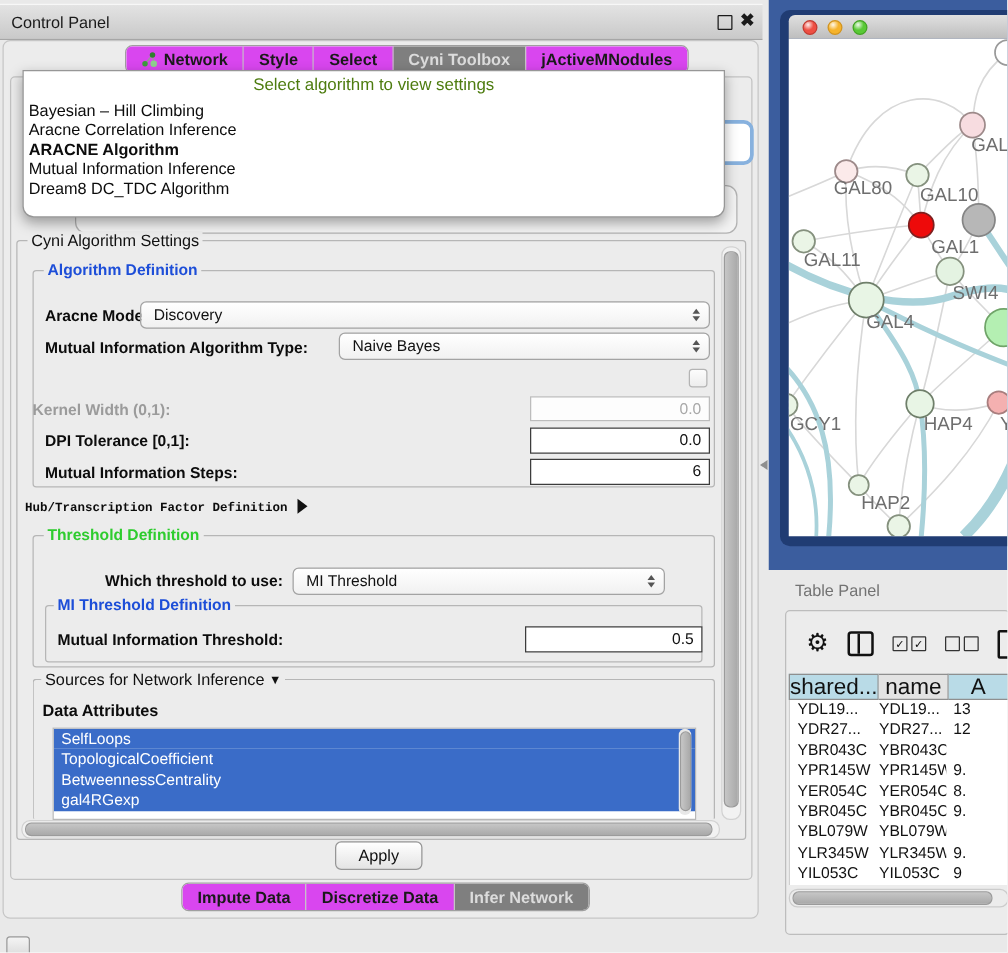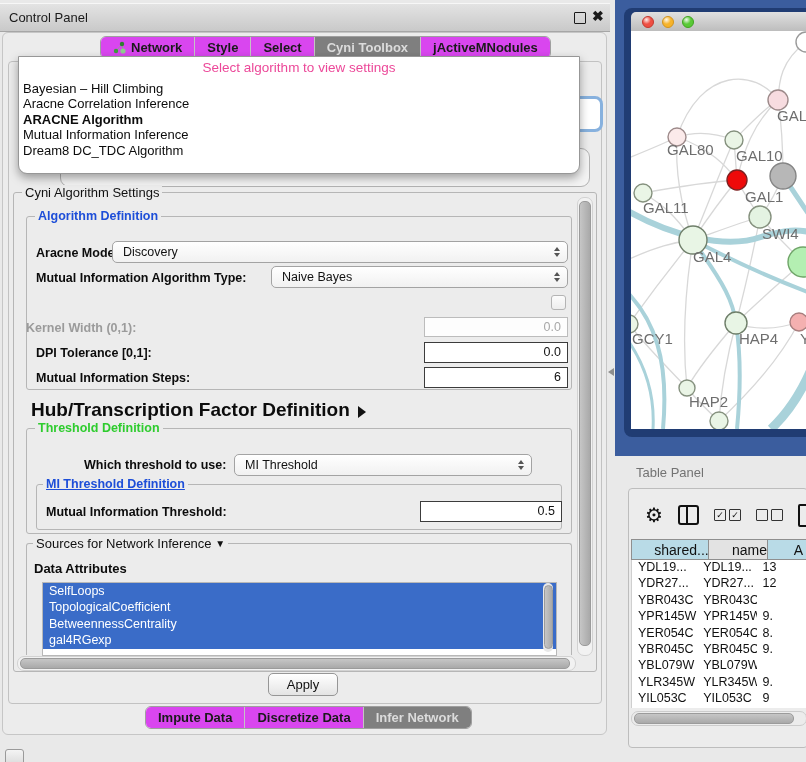--- a/index.html
+++ b/index.html
@@ -26,21 +26,21 @@
   .top-tabs{left:100px;top:36px;}
   .bottom-tabs{left:145px;top:706px;}
   
   .combo-ghost{left:60px;top:148px;width:528px;height:37px;border:1px solid #b2b2b2;
     border-radius:9px;background:#f3f3f3;}
   .combo-focus{left:556px;top:96px;width:41px;height:30px;border:3px solid #87b1de;
     border-radius:8px;background:#fff;}
   
   .popup{left:18px;top:56px;width:560px;height:116px;background:#fff;
     border:1px solid #979797;border-radius:0 0 9px 9px;box-shadow:0 4px 10px rgba(0,0,0,.35);z-index:9;}
-  .popup-ph{text-align:center;color:#ec4899;font-size:13.5px;padding-top:3px;height:21px;}
+  .popup-ph{text-align:center;color:#4d7c0f;font-size:13.5px;padding-top:3px;height:21px;}
   .popup-item{font-size:13px;color:#0c0c0c;padding-left:4px;line-height:15.4px;white-space:nowrap;}
   .popup-item.sel{font-weight:bold;}
   
   .group{position:absolute;border:1px solid #b6b6b6;border-radius:3px;}
   .legend{position:absolute;top:-8px;background:#ececec;padding:0 3px;font-size:12.5px;
     font-weight:bold;white-space:nowrap;}
   .legend.plain{font-weight:normal;font-size:13px;}
   .blue{color:#1d4ed8;} .green{color:#2ecc2e;}
   .lbl{position:absolute;font-size:12.5px;font-weight:bold;color:#0c0c0c;white-space:nowrap;}
   .lbl.dis{color:#9b9b9b;}
@@ -89,22 +89,22 @@
     align-items:center;gap:15px;padding-left:16px;}
   .gear{font-size:20px;color:#111;line-height:20px;}
   .split-ico{width:17px;height:16px;border:2.4px solid #111;border-radius:3px;position:relative;}
   .split-ico::after{content:"";position:absolute;left:6px;top:0;width:2.4px;height:100%;background:#111;}
   .cb-pair{display:flex;gap:3px;}
   .cb{width:10px;height:10px;border:1.6px solid #333;border-radius:1px;font-size:9px;line-height:10px;
     text-align:center;color:#111;}
   .doc-ico{width:16px;height:19px;border:2.4px solid #111;border-radius:2px;}
   .tp-table{position:absolute;left:2px;top:50px;width:176px;}
   .tp-head{display:flex;}
-  .th{box-sizing:border-box;border:1px solid #8f8f8f;border-left:none;height:21px;font-size:14px;
-    display:flex;align-items:center;justify-content:center;background:#e3e3e3;padding-left:23px;}
+  .th{box-sizing:border-box;border:1px solid #8f8f8f;border-left:none;height:21px;font-size:18px;
+    display:flex;align-items:center;justify-content:center;background:#e3e3e3;}
   .th:first-child{border-left:1px solid #8f8f8f;}
   .th.hl{background:#b9dbe7;}
   .tp-body{background:#fff;height:148px;overflow:hidden;border-left:1px solid #cfcfcf;}
   .tr{display:flex;height:16.4px;font-size:12.5px;}
   .td{box-sizing:border-box;padding-left:6px;white-space:nowrap;overflow:hidden;}
   .tp-hscroll{position:absolute;left:2px;top:222px;width:174px;height:13px;background:#ececec;
     border:1px solid #cccccc;border-radius:7px;}
 </style>
 </head>
 <body>
@@ -191,35 +191,35 @@
       </span>
   </div>
   <div class="checkbox" style="left:551px;top:295px;"></div>
   <span class="lbl dis" style="left:26px;top:321px;">Kernel Width (0,1):</span>
   <div class="tfield dis" style="left:424px;top:317px;width:144px;height:20px;">0.0</div>
   <span class="lbl" style="left:36px;top:346px;">DPI Tolerance [0,1]:</span>
   <div class="tfield" style="left:424px;top:342px;width:144px;height:21px;">0.0</div>
   <span class="lbl" style="left:36px;top:371px;">Mutual Information Steps:</span>
   <div class="tfield" style="left:424px;top:367px;width:144px;height:21px;">6</div>
 
-  <span class="lbl" style="left:31px;top:399px;font-size:19px;"><span>Hub/Transcription Factor Definition</span><span class="tri-right"></span></span>
+  <span class="lbl" style="left:20px;top:399px;font-size:10px;font-family:Liberation Mono, monospace;"><span>Hub/Transcription Factor Definition</span><span class="tri-right"></span></span>
 
   <div class="group" style="left:26px;top:428px;width:544px;height:104px;">
     <span class="legend green" style="left:8px;">Threshold Definition</span>
   </div>
   <span class="lbl" style="left:84px;top:458px;">Which threshold to use:</span>
   <div class="combo" style="left:234px;top:454px;width:298px;height:22px;">
     <span>MI Threshold</span>
     <span class="stepper">
         <span class="tri-up"></span>
         <span class="tri-dn"></span>
       </span>
   </div>
   <div class="group" style="left:36px;top:484px;width:524px;height:44px;">
-    <span class="legend blue" style="left:6px;text-decoration:underline;">MI Threshold Definition</span>
+    <span class="legend blue" style="left:6px;">MI Threshold Definition</span>
   </div>
   <span class="lbl" style="left:46px;top:505px;">Mutual Information Threshold:</span>
   <div class="tfield" style="left:420px;top:501px;width:142px;height:21px;">0.5</div>
 
   <div class="group" style="left:26px;top:543px;width:544px;height:111px;border-bottom:none;border-radius:3px 3px 0 0;">
     <span class="legend plain" style="left:6px;"><span>Sources for Network Inference</span> <span class="tri-down-s">▼</span></span>
   </div>
   <span class="lbl" style="left:34px;top:561px;font-size:13px;">Data Attributes</span>
   <div class="attr-list" style="left:42px;top:582px;width:513px;height:72px;" id="attr-list">
       <div class="attr-item" style="background: rgb(58, 108, 200);">SelfLoops</div>

